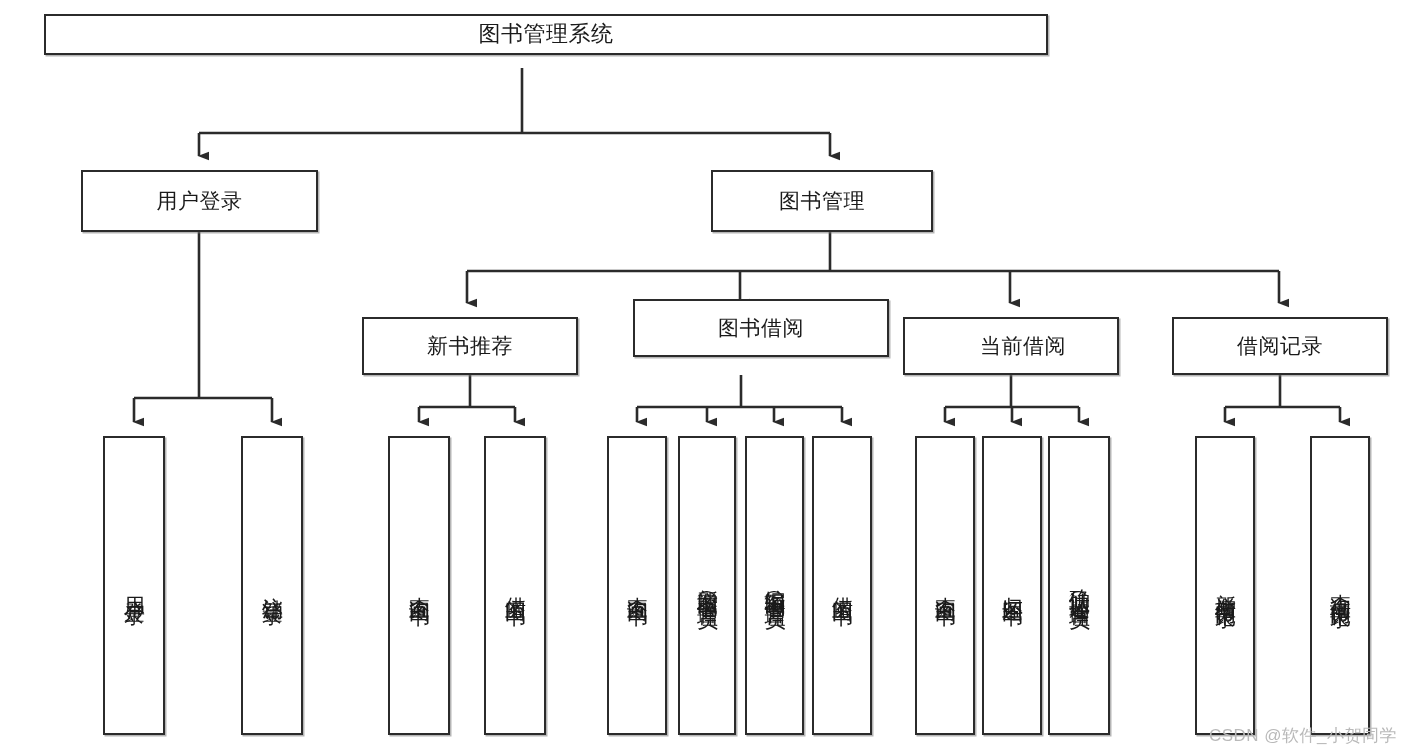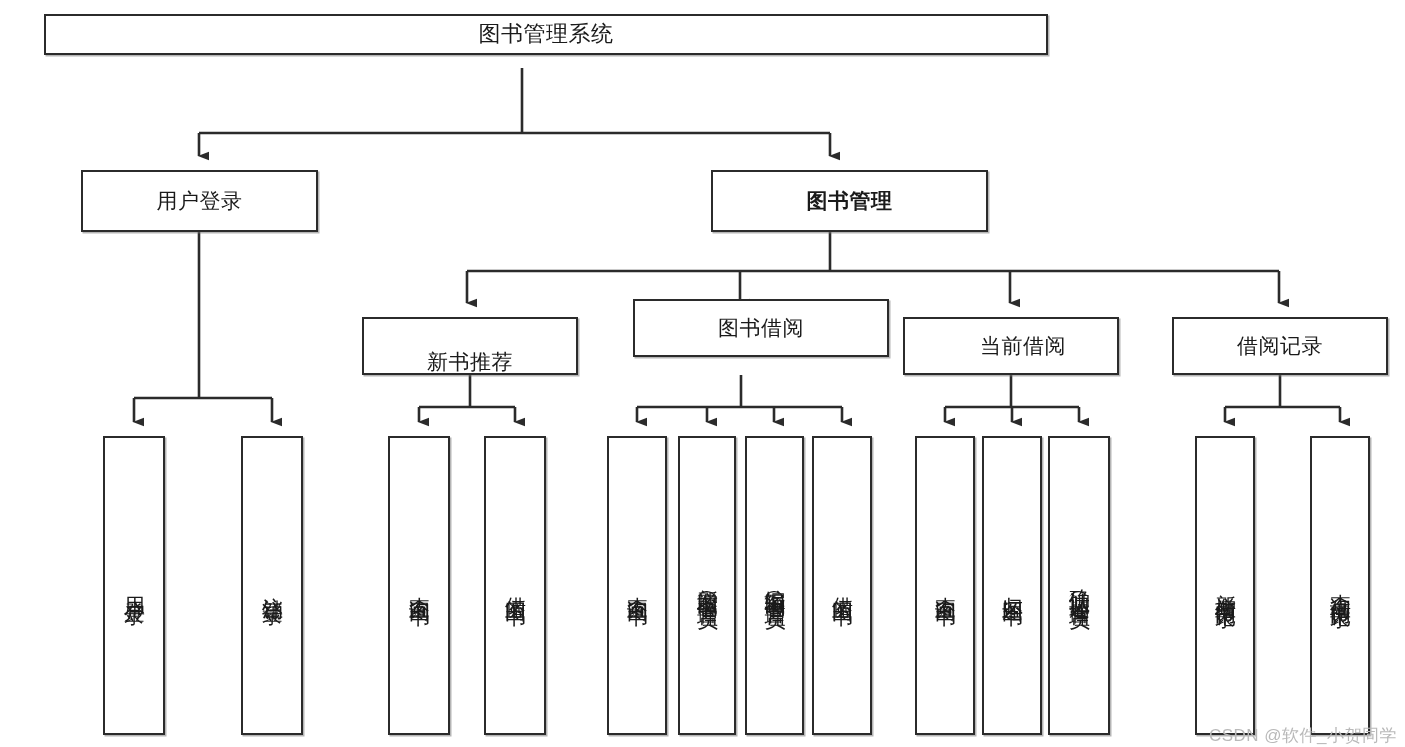--- a/index.html
+++ b/index.html
@@ -131,25 +131,25 @@
     </g>
   </svg>
 
   <div class="node-box horiz root" style="left:8px; top:14px; width:1004px; height:41px;margin-left:36px;">
     <span class="node-label">图书管理系统</span>
   </div>
 
   <div class="node-box horiz" style="left:81px; top:170px; width:237px; height:62px;">
     <span class="node-label">用户登录</span>
   </div>
-  <div class="node-box horiz" style="left:711px; top:170px; width:277px; height:62px;font-weight:bold;">
+  <div class="node-box horiz" style="left:711px; top:170px; width:222px; height:62px;">
     <span class="node-label">图书管理</span>
   </div>
 
-  <div class="node-box horiz" style="left:362px; top:317px; width:216px; height:58px;align-items:flex-end;">
+  <div class="node-box horiz" style="left:362px; top:317px; width:216px; height:58px;">
     <span class="node-label">新书推荐</span>
   </div>
   <div class="node-box horiz" style="left:633px; top:299px; width:256px; height:58px;">
     <span class="node-label">图书借阅</span>
   </div>
   <div class="node-box horiz" style="left:903px; top:317px; width:216px; height:58px;padding-left:24px;">
     <span class="node-label">当前借阅</span>
   </div>
   <div class="node-box horiz" style="left:1172px; top:317px; width:216px; height:58px;">
     <span class="node-label">借阅记录</span>

